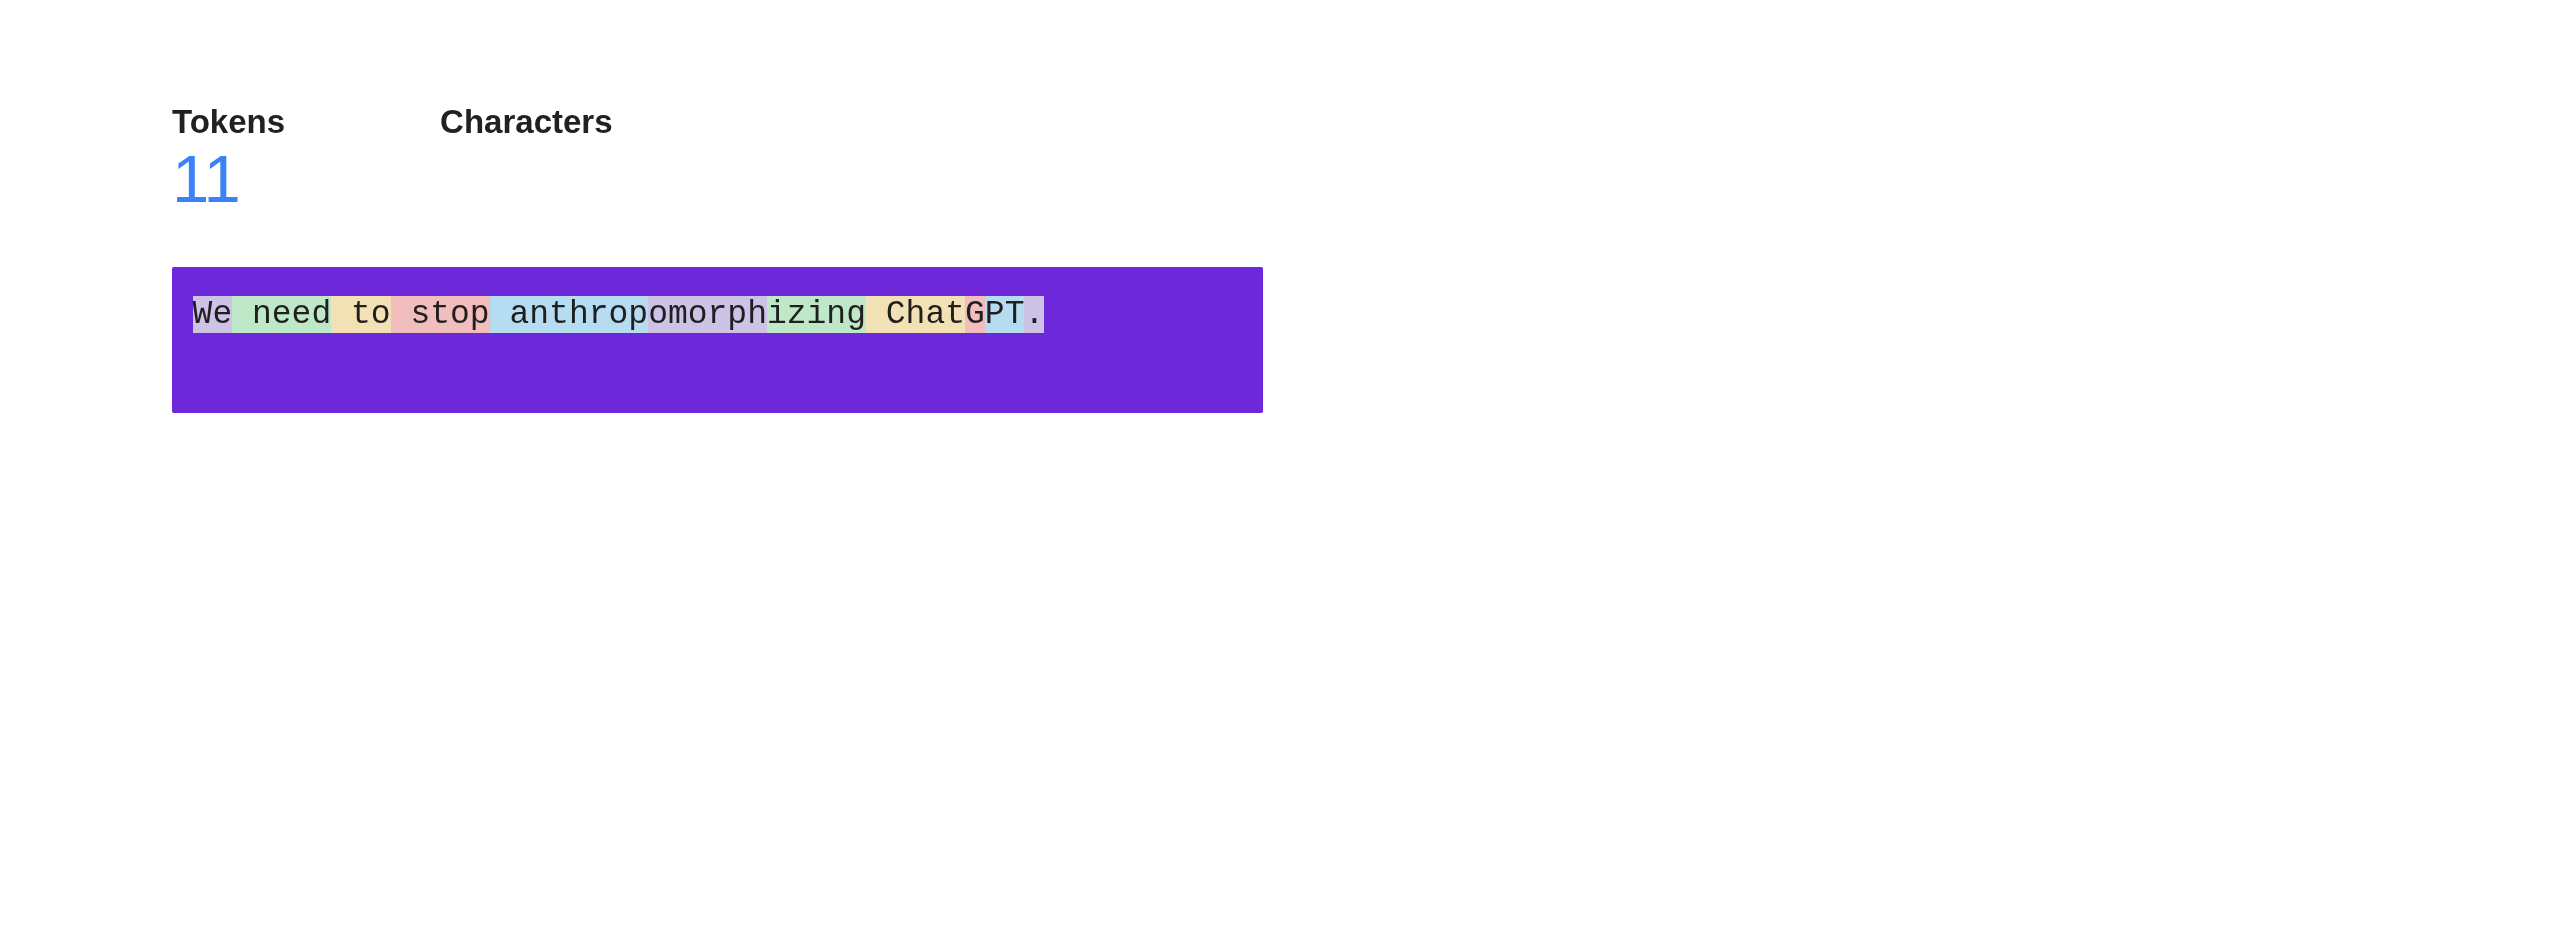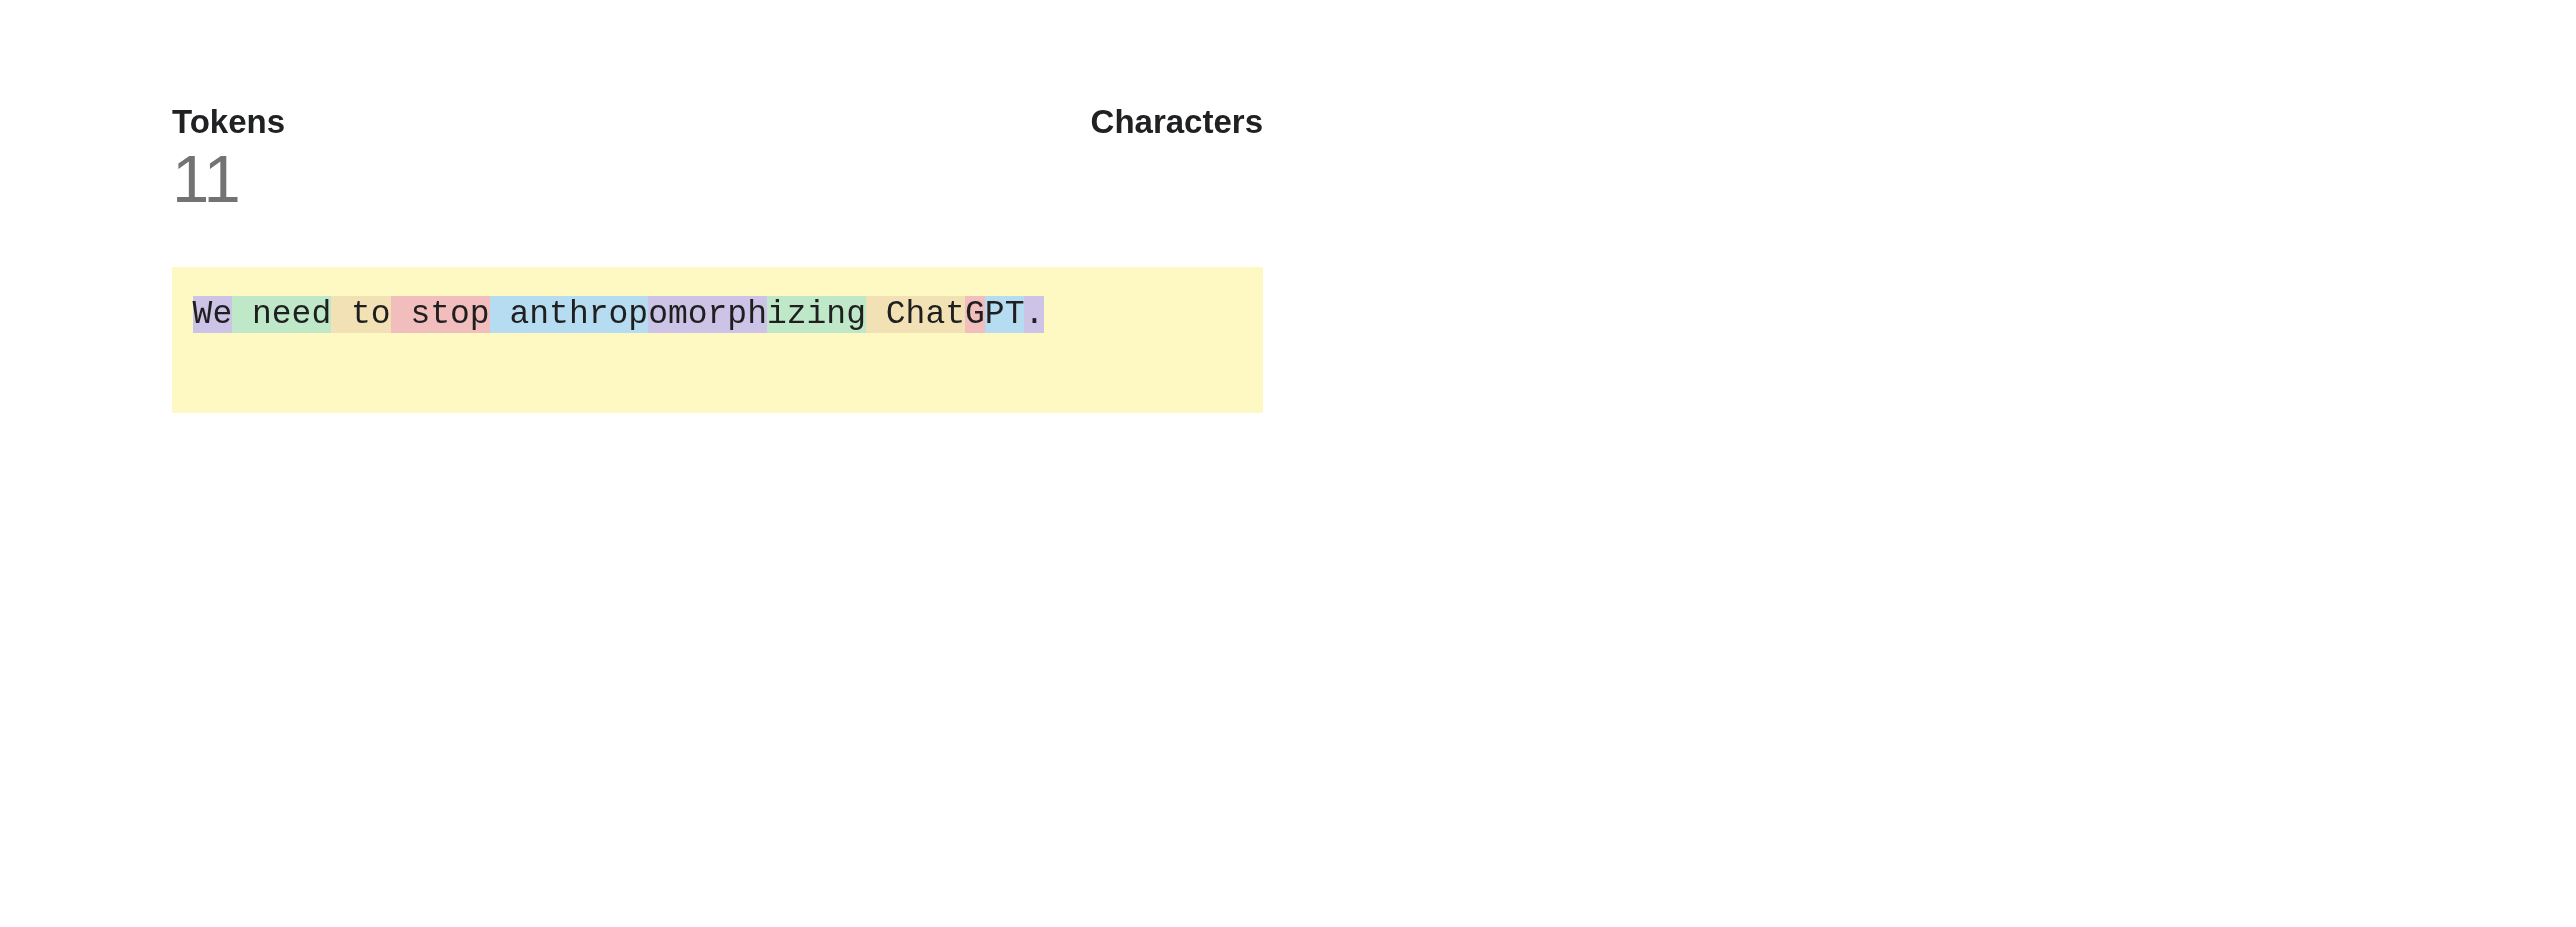--- a/index.html
+++ b/index.html
@@ -14,41 +14,40 @@
   .container {
     position: absolute;
     left: 172px;
     top: 103px;
     width: 1091px;
   }
   .stats {
     display: flex;
     gap: 155px;
     margin-bottom: 52px;
-    justify-content: space-between;
   }
   .stat {
     display: flex;
     flex-direction: column;
   }
   .stat-label {
     font-size: 33px;
     font-weight: 600;
     color: #202123;
     margin-bottom: 3.4px;
   }
   .stat-value {
     font-size: 67px;
     font-weight: 400;
-    color: #737373;
+    color: #3b82f6;
     line-height: 1.05;
     letter-spacing: -0.9px;
   }
   .token-box {
-    background: #fef9c3;
+    background: #6d28d9;
     padding: 26px 20.6px 60px 20.6px;
     border-radius: 1.7px;
     min-height: 60px;
   }
   .token-line {
     font-family: ui-monospace, SFMono-Regular, "SF Mono", Menlo, Consolas, "Liberation Mono", monospace;
     font-size: 33px;
     line-height: 1.35;
     color: #1f1f1f;
     white-space: pre;

